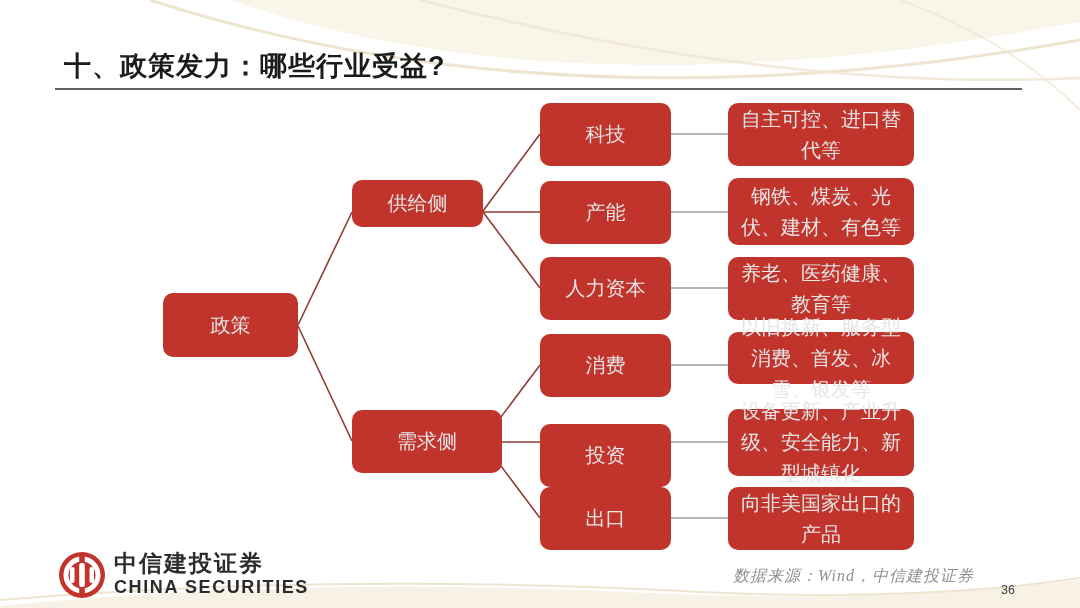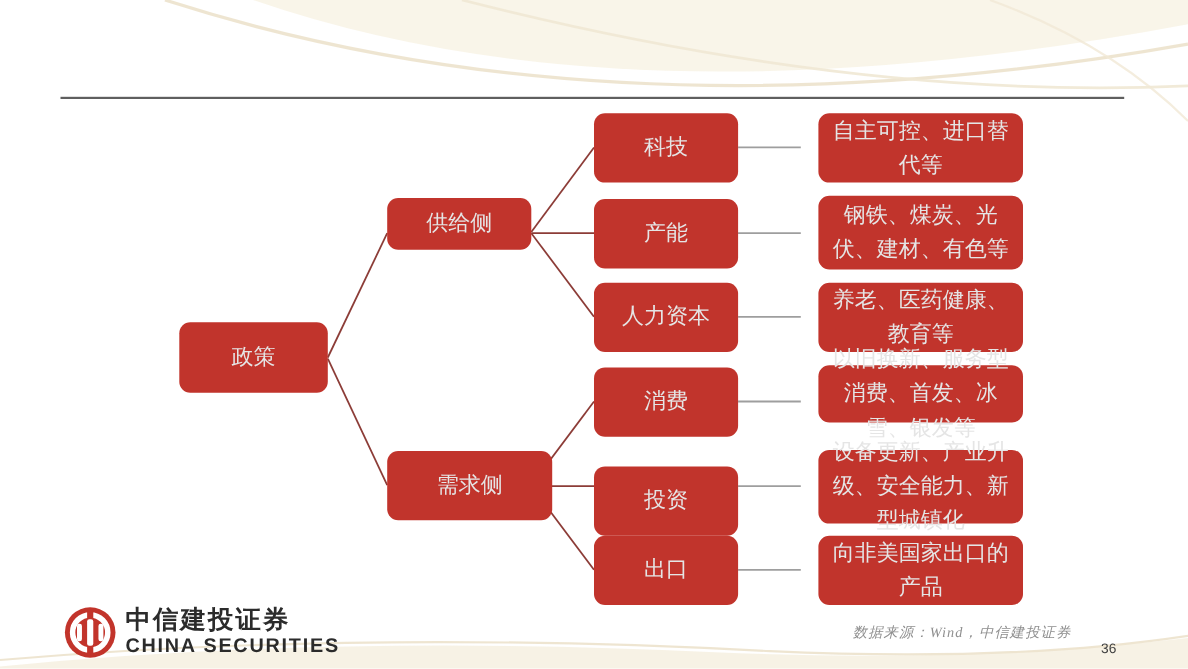--- a/index.html
+++ b/index.html
@@ -27,38 +27,38 @@
     position:absolute;background:#c1342c;color:#e5e5e5;border-radius:10px;
     display:flex;align-items:center;justify-content:center;text-align:center;
     font-size:20px;line-height:1.55;box-sizing:border-box;padding:3px 4px;
   }
   #policy {left:163px;top:293px;width:135px;height:64px;}
   #supply {left:352px;top:180px;width:131px;height:47px;}
   #demand {left:352px;top:410px;width:150px;height:63px;}
   .mid {left:540px;width:131px;height:63px;}
   #tech{top:103px}#capacity{top:181px}#human{top:257px}
   #consume{top:334px}#invest{top:424px}#exp{top:487px}
-  .rightbox{left:744px;width:186px;}
+  .rightbox{left:728px;width:186px;}
   #r1{top:103px;height:63px}
   #r2{top:178px;height:67px}
   #r3{top:257px;height:63px}
   #r4{top:332px;height:52px}
   #r5{top:409px;height:67px}
   #r6{top:487px;height:63px}
 
   
   .logo{position:absolute;left:58px;top:551px;display:flex;align-items:flex-start;}
   .logo-emblem{width:48px;height:48px;flex:0 0 auto;}
   .logo-text{margin-left:8px;color:#2b2b2b;}
   .logo-cn{font-size:23px;font-weight:700;letter-spacing:2px;line-height:1.05;}
   .logo-en{font-size:18px;font-weight:700;letter-spacing:1.6px;margin-top:2px;}
   .source-note{
     position:absolute;right:106px;top:566px;
     font-family:"Liberation Serif","DejaVu Serif",serif;
-    font-style:italic;font-size:13px;color:#8f8f8f;letter-spacing:1px;
+    font-style:italic;font-size:16px;color:#8f8f8f;letter-spacing:1px;
     white-space:nowrap;
   }
   .page-number{
     position:absolute;left:1001px;top:583px;
     font-size:12.5px;color:#404040;
   }
 </style>
 </head>
 <body>
 
@@ -66,20 +66,21 @@
 
   <svg class="deco" width="1080" height="608" viewBox="0 0 1080 608">
     <path d="M 230,0 Q 570,118 1080,22 L 1080,0 Z" fill="#f7f1e2" opacity="0.75"></path>
     <path d="M 150,0 Q 560,132 1080,40" fill="none" stroke="#ece2cc" stroke-width="3" opacity="0.9"></path>
     <path d="M 420,0 Q 780,92 1080,78" fill="none" stroke="#f0e8d4" stroke-width="2.5" opacity="0.9"></path>
     <path d="M 900,0 Q 1010,40 1080,110" fill="none" stroke="#f1e9d6" stroke-width="2" opacity="0.8"></path>
     <path d="M 0,606 Q 300,576 650,593 Q 880,603 1080,580 L 1080,608 L 0,608 Z" fill="#f6f0e1" opacity="0.85"></path>
     <path d="M 0,600 Q 330,572 700,592 Q 920,602 1080,578" fill="none" stroke="#ece2cc" stroke-width="2" opacity="0.9"></path>
   </svg>
 
+  <div class="slide-title">十、政策发力：哪些行业受益?</div>
   <div class="title-rule"></div>
 
   <svg class="lines" width="1080" height="608" viewBox="0 0 1080 608">
     <g stroke="#8c3c37" stroke-width="1.6" fill="none">
       <line x1="298" y1="325" x2="352" y2="212"></line>
       <line x1="298" y1="326" x2="352" y2="441"></line>
       <line x1="483" y1="211" x2="540" y2="134"></line>
       <line x1="483" y1="212" x2="540" y2="212"></line>
       <line x1="483" y1="212" x2="540" y2="288"></line>
       <line x1="483" y1="441" x2="540" y2="365"></line>

